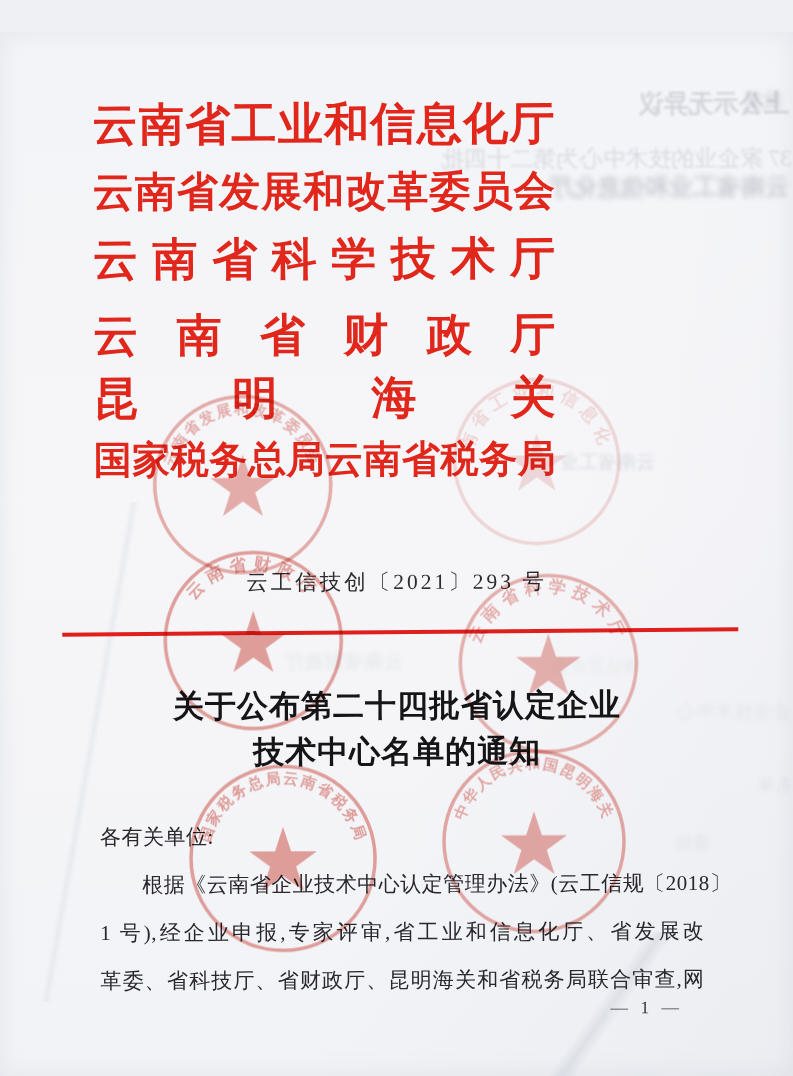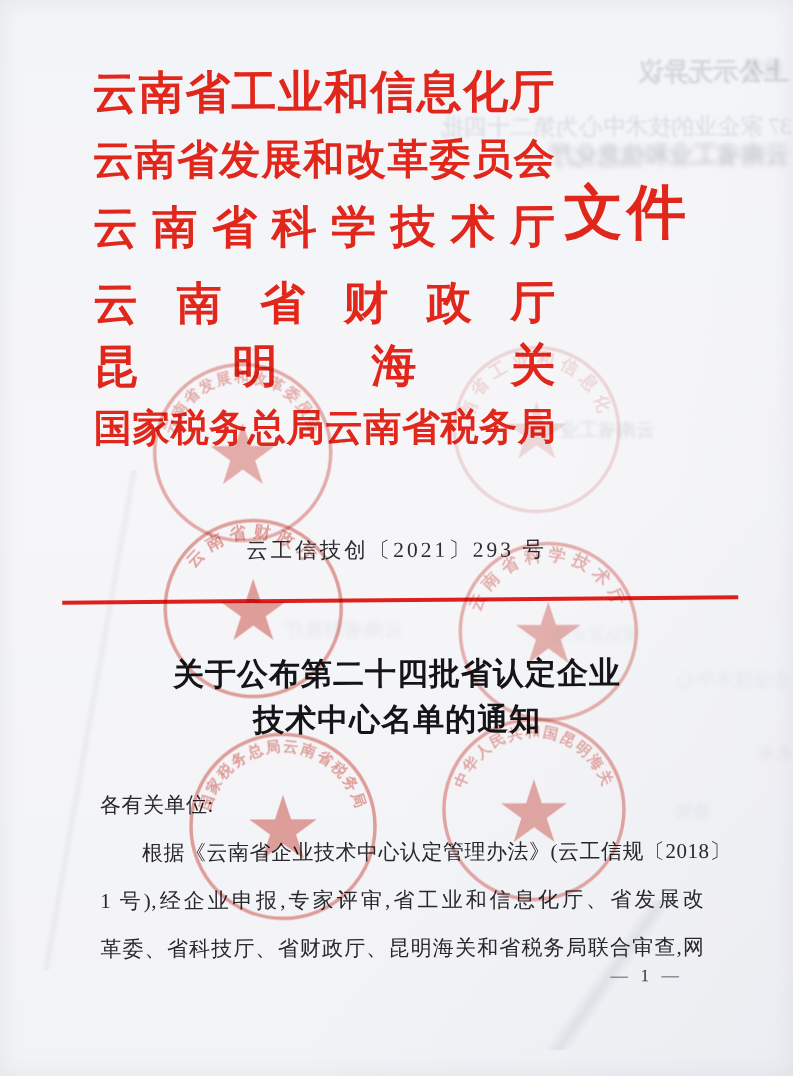--- a/index.html
+++ b/index.html
@@ -7,20 +7,21 @@
     width:793px;height:1076px;position:relative;overflow:hidden;
     background:#eef0f3;
     font-family:"Liberation Serif","DejaVu Serif",serif;
   }
   .page{
     position:absolute;inset:0;
     background:
       linear-gradient(115deg, rgba(255,255,255,0) 60%, rgba(215,219,228,.25) 100%),
       linear-gradient(180deg, #f3f4f7 0%, #f6f6f9 45%, #f2f3f6 100%);
     box-shadow:inset 0 0 22px rgba(160,168,182,.18);
+    margin-top:32px;
   }
   .crease{position:absolute;pointer-events:none;}
   .crease.c1{left:430px;top:900px;width:360px;height:150px;
     background:linear-gradient(125deg, transparent 47%, rgba(190,196,208,.35) 50%, transparent 53%);}
   .crease.c2{left:0;top:470px;width:180px;height:500px;
     background:linear-gradient(100deg, transparent 48%, rgba(200,205,215,.25) 50%, transparent 52%);}
   .content{position:absolute;inset:0;transform:rotate(-0.2deg);}
   
   .agency-block{position:absolute;left:94px;top:68px;width:462px;color:#e1271b;}
   .agline{
@@ -116,21 +117,20 @@
 
     <div class="agency-block">
       <div class="agline fs45">云南省工业和信息化厅</div>
       <div class="agline fs41">云南省发展和改革委员会</div>
       <div class="agline fs45 l3">云南省科学技术厅</div>
       <div class="agline fs45 l4">云南省财政厅</div>
       <div class="agline fs45 l5">昆明海关</div>
       <div class="agline fs38">国家税务总局云南省税务局</div>
     </div>
 
-    <div class="doc-type">文件</div>
 
     <div class="doc-number">云工信技创〔2021〕293 号</div>
 
     <div class="red-line"></div>
 
     <div class="title">
       <div>关于公布第二十四批省认定企业</div>
       <div>技术中心名单的通知</div>
     </div>
 

